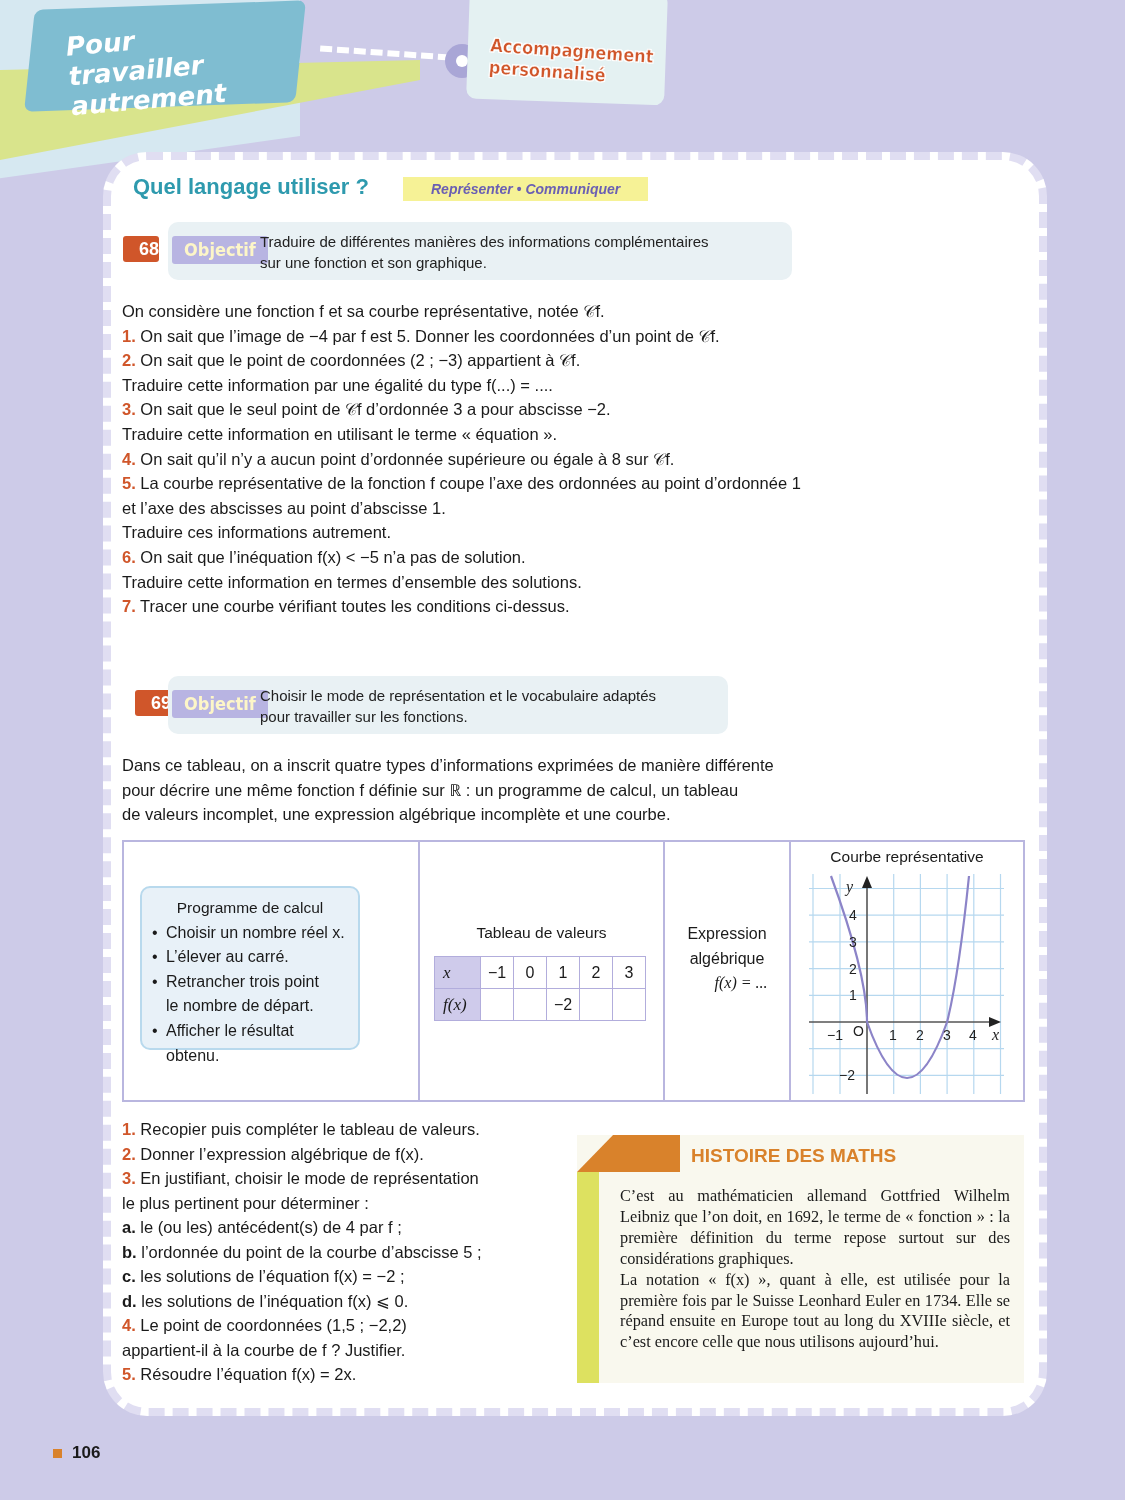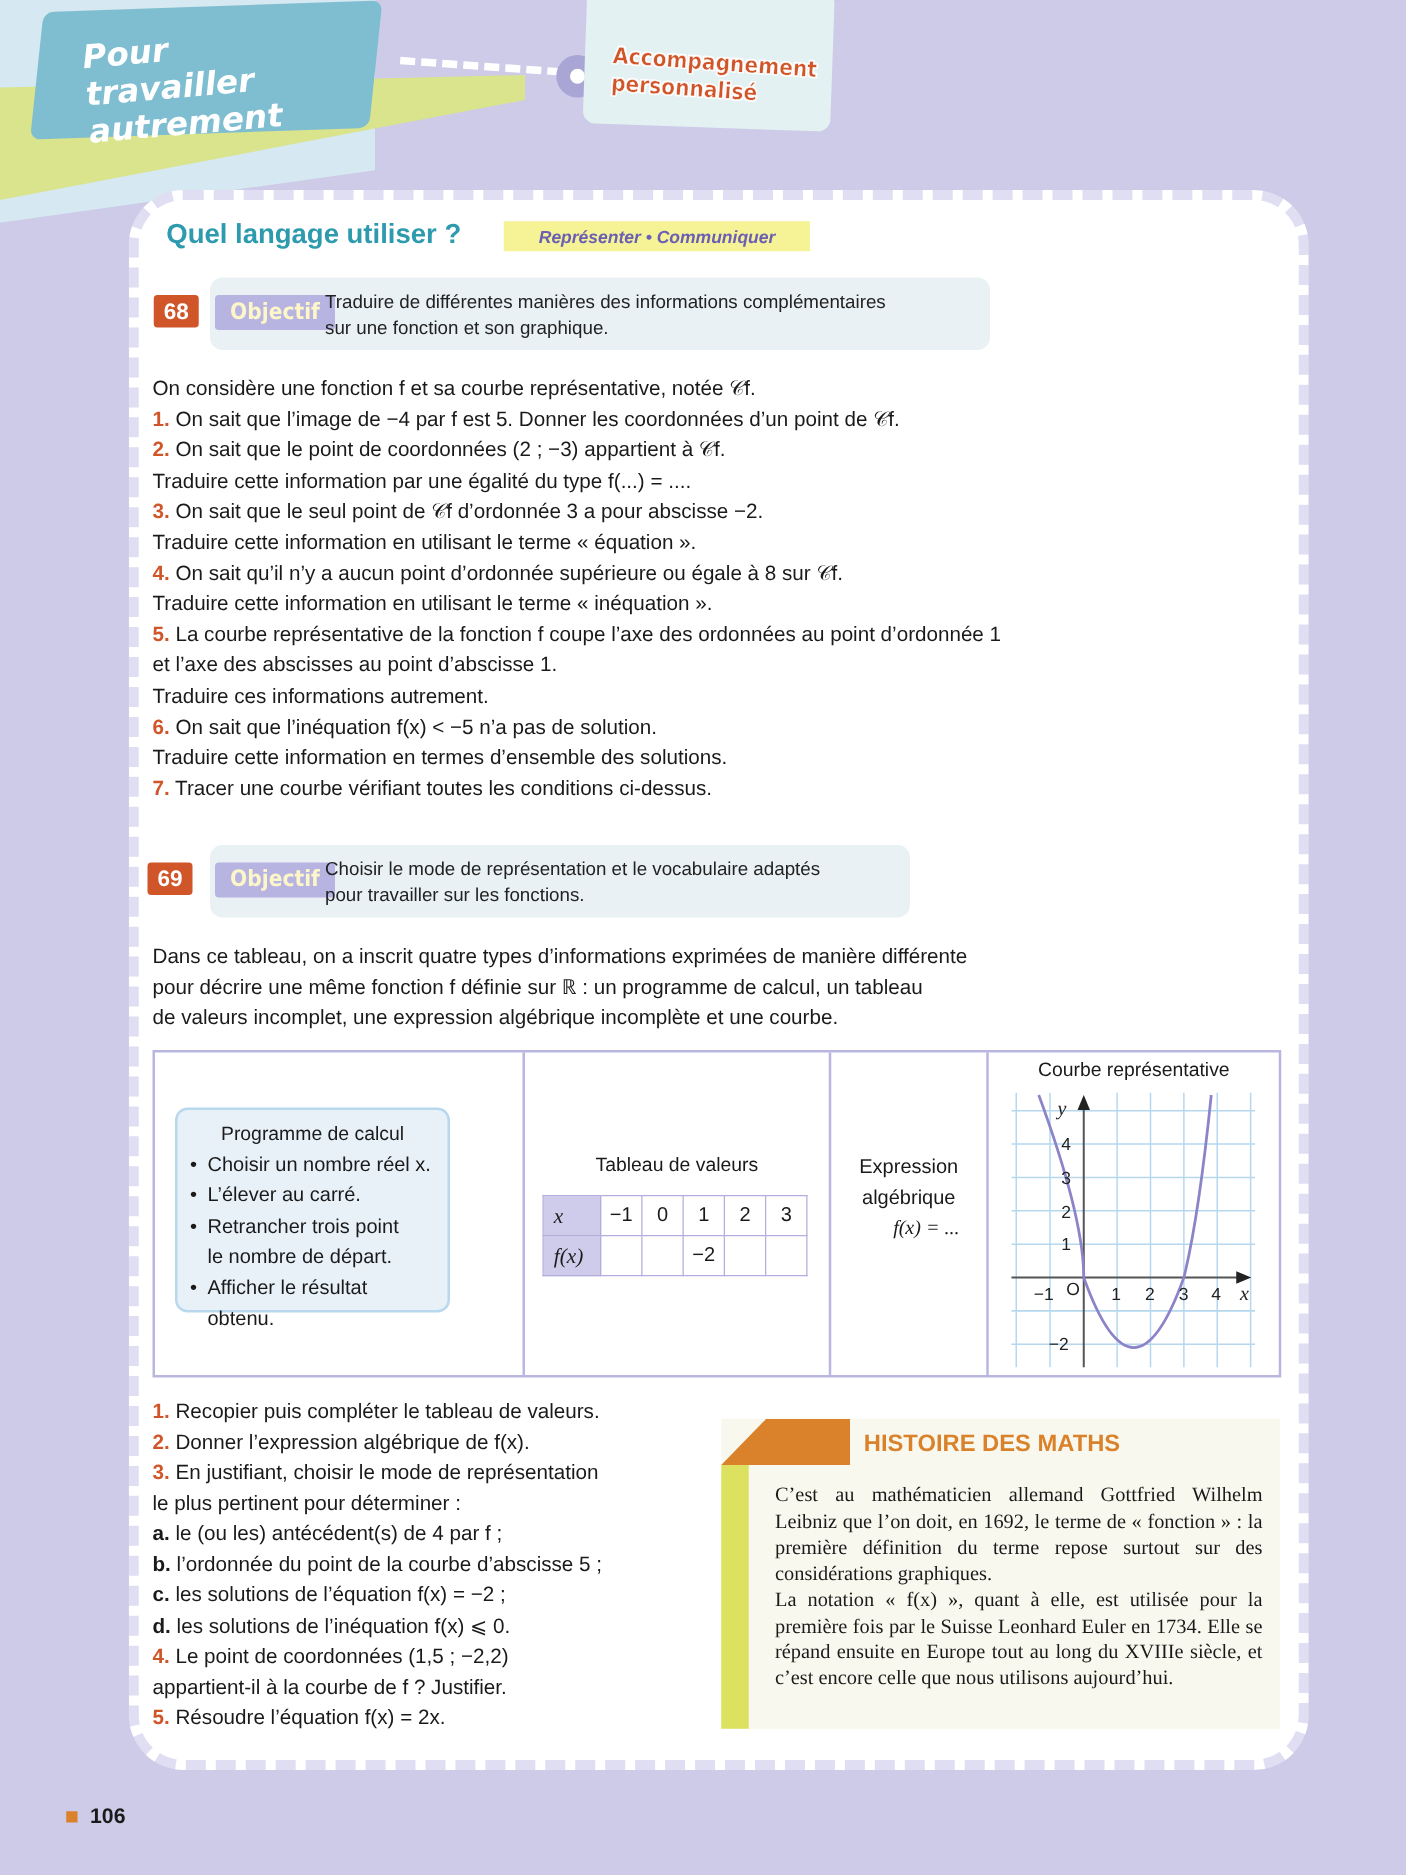--- a/index.html
+++ b/index.html
@@ -14,21 +14,21 @@
   .hdr-dot { position: absolute; left: 445px; top: 44px; width: 34px; height: 34px; border-radius: 50%; background: #a9a6d6; }
   .hdr-dot::after { content: ""; position: absolute; left: 11px; top: 11px; width: 12px; height: 12px; border-radius: 50%; background: #fff; }
   .hdr-tab-right { position: absolute; left: 468px; top: -10px; width: 198px; height: 112px; background: #e4f1f2; border-radius: 10px; transform: rotate(2deg); }
   .hdr-tab-right span { position: absolute; left: 22px; top: 50px; color: #d0562a; font-weight: bold; font-size: 18px; line-height: 22px; transform: rotate(2deg); font-family: "DejaVu Sans Condensed", "DejaVu Sans", sans-serif; -webkit-text-stroke: 0.4px #fff; text-shadow: 1px 1px 0 #fff, -1px -1px 0 #fff, 1px -1px 0 #fff, -1px 1px 0 #fff; }
 
   .page { position: absolute; left: 103px; top: 152px; width: 944px; height: 1264px; background: #fff; border-radius: 44px; border: 8px dashed #e0def2; }
 
   .section-title { position: absolute; left: 133px; top: 174px; font-size: 22px; font-weight: bold; color: #2e9aae; }
   .skills { position: absolute; left: 403px; top: 177px; background: #f6f296; color: #6a5fb3; font-style: italic; font-weight: bold; font-size: 14px; padding: 4px 28px; }
 
-  .ex-num { position: absolute; width: 36px; height: 26px; background: #d0562a; color: #fff; font-weight: bold; font-size: 18px; text-align: center; line-height: 26px; border-radius: 3px; }
+  .ex-num { position: absolute; width: 36px; height: 26px; background: #d0562a; color: #fff; font-weight: bold; font-size: 18px; text-align: right; line-height: 26px; border-radius: 3px; }
   .obj-box { position: absolute; background: #e9f1f4; border-radius: 10px; }
   .obj-badge { position: absolute; left: 4px; width: 96px; height: 28px; background: #b8b4e2; color: #fdf6c8; font-weight: bold; font-size: 18px; text-align: center; line-height: 28px; border-radius: 3px; font-family: "DejaVu Sans Condensed", "DejaVu Sans", sans-serif; }
   .obj-text { position: absolute; left: 92px; font-size: 15px; line-height: 21px; color: #222; }
 
   .body-text { position: absolute; left: 122px; font-size: 16.5px; line-height: 24.6px; color: #1a1a1a; }
   .num { color: #d0562a; font-weight: bold; }
   .it { font-style: italic; padding-left: 28px; }
 
   .grid-table { position: absolute; left: 122px; top: 840px; width: 903px; height: 262px; border: 2px solid #b9b6df; display: flex; }
   .gcell { border-right: 2px solid #b9b6df; position: relative; height: 100%; }
@@ -89,31 +89,30 @@
 
 <div class="body-text" style="top:299px;">
   <div>On considère une fonction f et sa courbe représentative, notée 𝒞f.</div>
   <div id="ex68-items">
       <div><span class="num">1.</span> <span>On sait que l’image de −4 par f est 5. Donner les coordonnées d’un point de 𝒞f.</span></div>
       <div><span class="num">2.</span> <span>On sait que le point de coordonnées (2 ; −3) appartient à 𝒞f.</span></div>
       <div><span>Traduire cette information par une égalité du type f(...) = ....</span></div>
       <div><span class="num">3.</span> <span>On sait que le seul point de 𝒞f d’ordonnée 3 a pour abscisse −2.</span></div>
       <div><span>Traduire cette information en utilisant le terme « équation ».</span></div>
       <div><span class="num">4.</span> <span>On sait qu’il n’y a aucun point d’ordonnée supérieure ou égale à 8 sur 𝒞f.</span></div>
-      <div><span>Traduire cette information en utilisant le terme « inéquation ».</span></div>
       <div><span class="num">5.</span> <span>La courbe représentative de la fonction f coupe l’axe des ordonnées au point d’ordonnée 1</span></div>
       <div><span>et l’axe des abscisses au point d’abscisse 1.</span></div>
       <div><span>Traduire ces informations autrement.</span></div>
       <div><span class="num">6.</span> <span>On sait que l’inéquation f(x) &lt; −5 n’a pas de solution.</span></div>
       <div><span>Traduire cette information en termes d’ensemble des solutions.</span></div>
       <div><span class="num">7.</span> <span>Tracer une courbe vérifiant toutes les conditions ci-dessus.</span></div>
     </div>
 </div>
 
-<div class="ex-num" style="left:118px;top:690px;">69</div>
+<div class="ex-num" style="left:135px;top:690px;">69</div>
 <div class="obj-box" style="left:168px;top:676px;width:560px;height:58px;">
   <div class="obj-badge" style="top:14px;">Objectif</div>
   <div class="obj-text" style="top:9px;">
     <div>Choisir le mode de représentation et le vocabulaire adaptés</div>
     <div>pour travailler sur les fonctions.</div>
   </div>
 </div>
 
 <div class="body-text" style="top:753px;">
   <div>Dans ce tableau, on a inscrit quatre types d’informations exprimées de manière différente</div>

